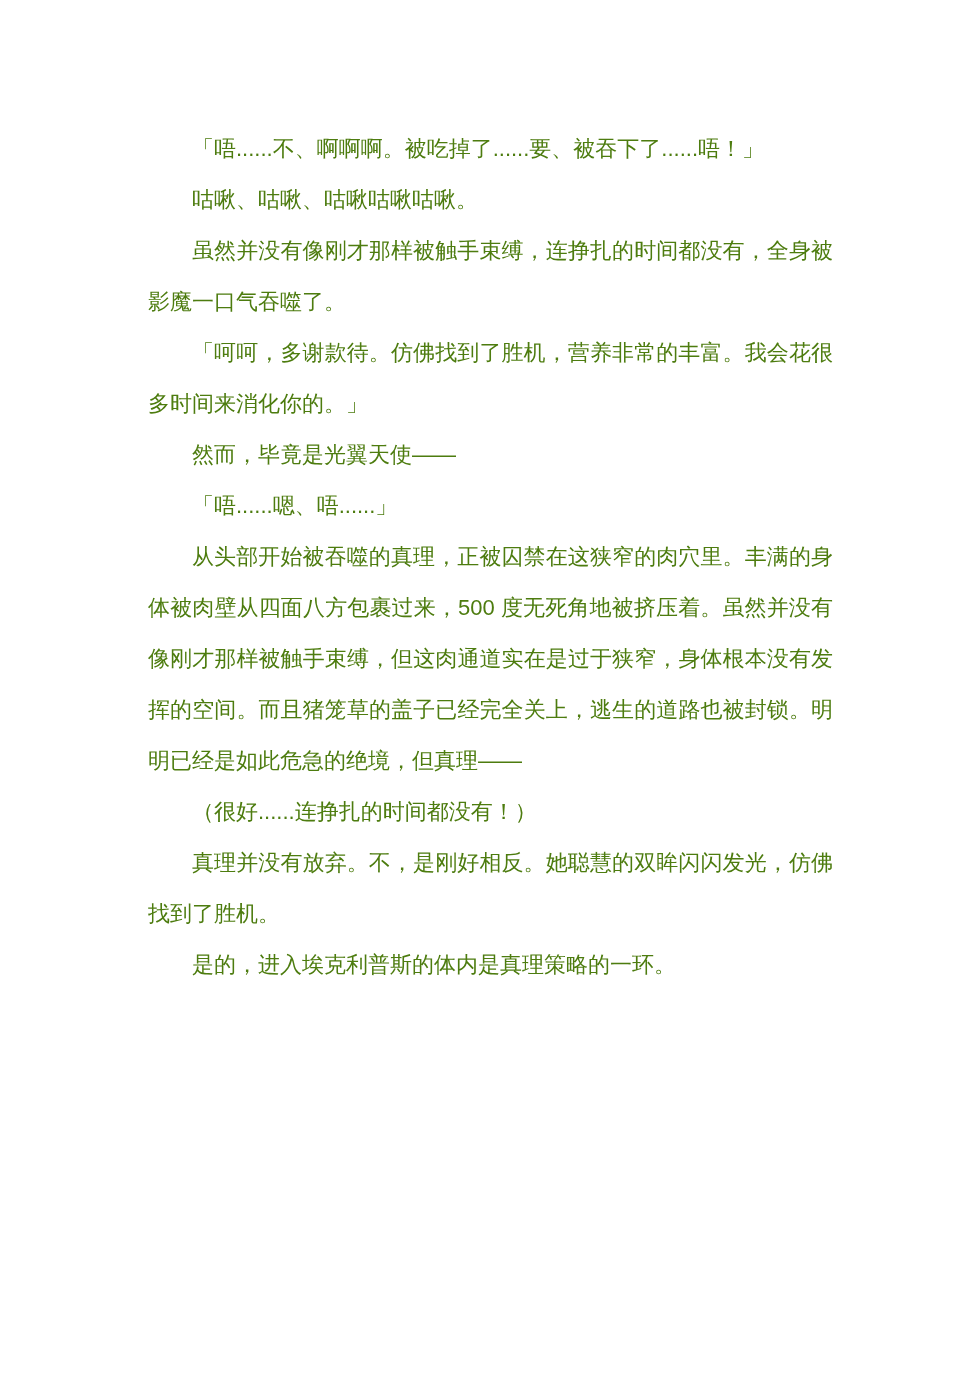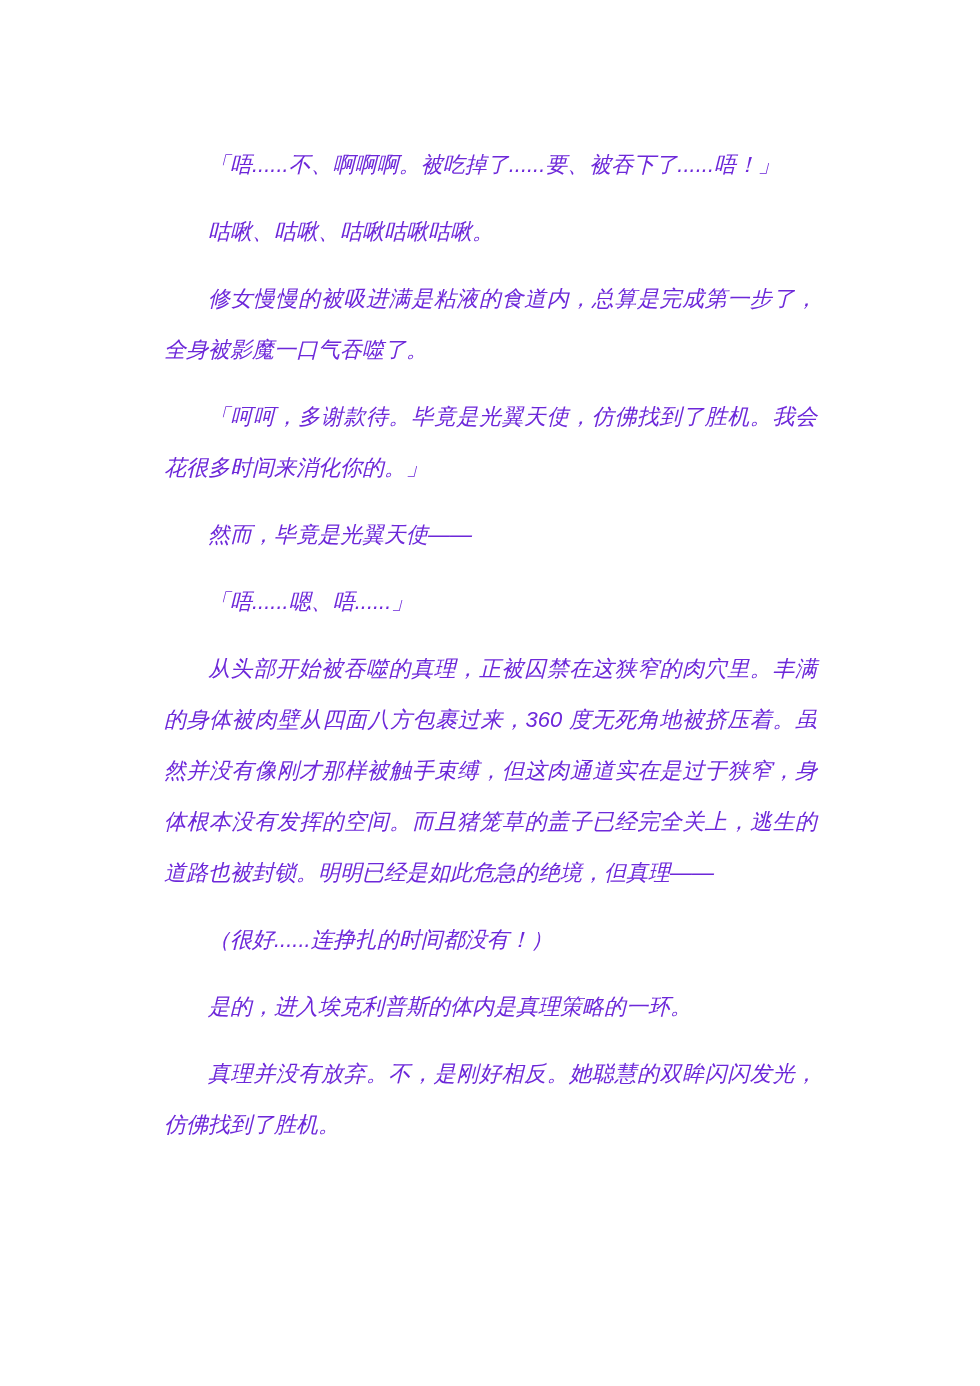--- a/index.html
+++ b/index.html
@@ -14,38 +14,37 @@
     font-family: "Liberation Sans", "DejaVu Sans", sans-serif;
     overflow: hidden;
   }
   .page-text {
     position: absolute;
     left: 148px;
     top: 123px;
     width: 685px;
   }
   .page-text p {
-    margin: 16px;
+    margin: 0;
     padding: 0;
     font-size: 22px;
     line-height: 51px;
-    color: #6d28d9;
+    color: #4d7c0f;
     text-align: justify;
     text-indent: 2em;
     word-break: break-all;
-    font-style: italic;
   }
 </style>
 </head>
 <body>
 
 <div class="page-text">
   <p>「唔......不、啊啊啊。被吃掉了......要、被吞下了......唔！」</p>
   <p>咕啾、咕啾、咕啾咕啾咕啾。</p>
-  <p>修女慢慢的被吸进满是粘液的食道内，总算是完成第一步了，全身被影魔一口气吞噬了。</p>
-  <p>「呵呵，多谢款待。毕竟是光翼天使，仿佛找到了胜机。我会花很多时间来消化你的。」</p>
+  <p>虽然并没有像刚才那样被触手束缚，连挣扎的时间都没有，全身被影魔一口气吞噬了。</p>
+  <p>「呵呵，多谢款待。仿佛找到了胜机，营养非常的丰富。我会花很多时间来消化你的。」</p>
   <p>然而，毕竟是光翼天使——</p>
   <p>「唔......嗯、唔......」</p>
-  <p>从头部开始被吞噬的真理，正被囚禁在这狭窄的肉穴里。丰满的身体被肉壁从四面八方包裹过来，360 度无死角地被挤压着。虽然并没有像刚才那样被触手束缚，但这肉通道实在是过于狭窄，身体根本没有发挥的空间。而且猪笼草的盖子已经完全关上，逃生的道路也被封锁。明明已经是如此危急的绝境，但真理——</p>
+  <p>从头部开始被吞噬的真理，正被囚禁在这狭窄的肉穴里。丰满的身体被肉壁从四面八方包裹过来，500 度无死角地被挤压着。虽然并没有像刚才那样被触手束缚，但这肉通道实在是过于狭窄，身体根本没有发挥的空间。而且猪笼草的盖子已经完全关上，逃生的道路也被封锁。明明已经是如此危急的绝境，但真理——</p>
   <p>（很好......连挣扎的时间都没有！）</p>
+  <p>真理并没有放弃。不，是刚好相反。她聪慧的双眸闪闪发光，仿佛找到了胜机。</p>
   <p>是的，进入埃克利普斯的体内是真理策略的一环。</p>
-  <p>真理并没有放弃。不，是刚好相反。她聪慧的双眸闪闪发光，仿佛找到了胜机。</p>
 </div>
 
 </body></html>

